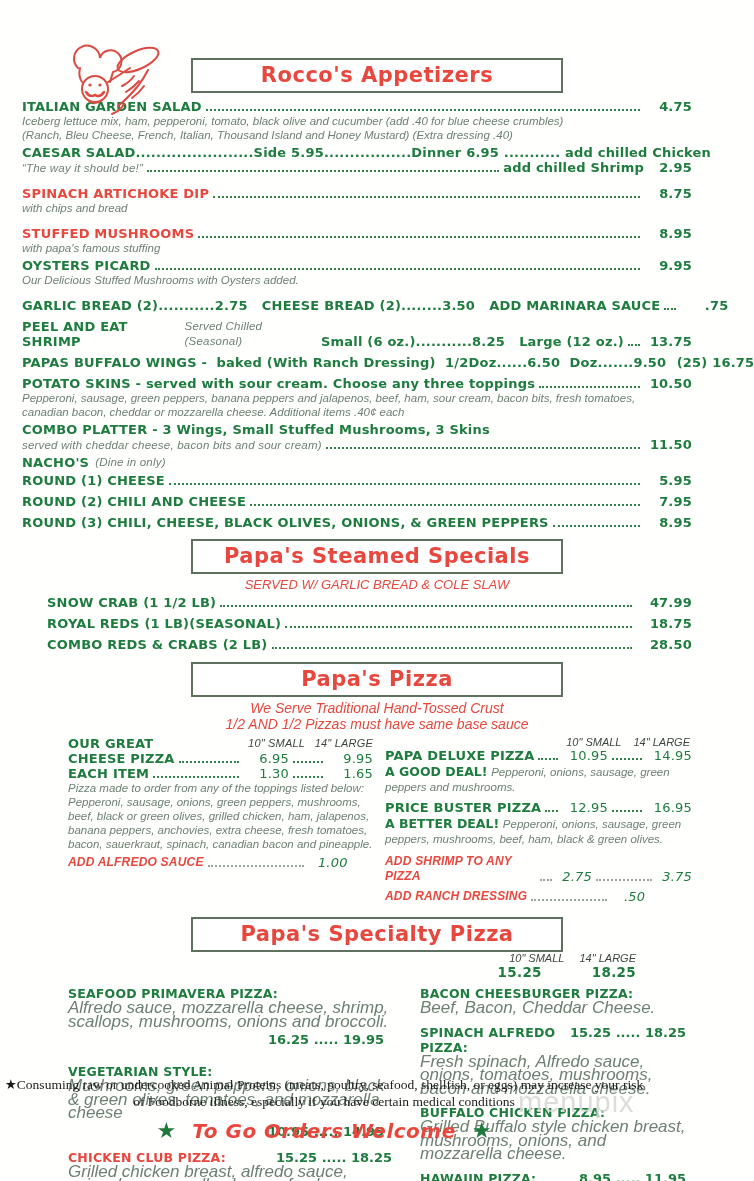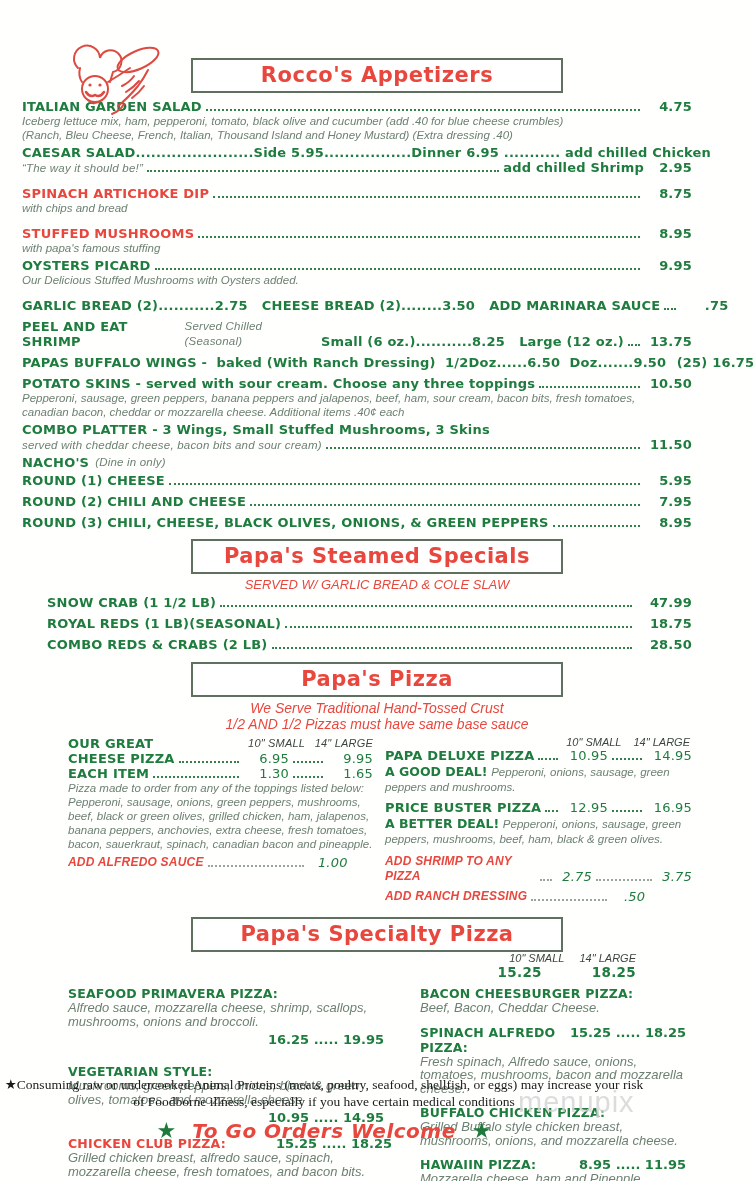--- a/index.html
+++ b/index.html
@@ -68,21 +68,21 @@
   .deal .g{font-size:12.5px;}
   
   .sphead{text-align:right;padding-right:56px;}
   .spbase{color:var(--green);font-weight:bold;font-size:13.5px;letter-spacing:.3px;}
   .scols{display:flex;margin-top:6px;}
   .scolL{flex:0 0 330px;}
   .sgap{flex:0 0 22px;}
   .scolR{flex:1 1 auto;}
   .spitem{margin-bottom:10px;}
   .spname{font-weight:bold;font-size:12.5px;line-height:15px;color:var(--green);letter-spacing:.2px;}
-  .spdesc{font-style:italic;color:var(--descc);font-size:13px;line-height:13.5px;font-family:"Liberation Sans",sans-serif;}
+  .spdesc{font-style:italic;color:var(--descc);font-size:17px;line-height:13.5px;font-family:"Liberation Sans",sans-serif;}
   .spprice{color:var(--green);font-weight:bold;font-size:13px;white-space:pre;}
   .sppricerow{text-align:right;padding-right:14px;margin-top:1px;}
   .spnamerow{display:flex;justify-content:space-between;align-items:baseline;padding-right:6px;}
   
   .footer{position:absolute;left:0;top:1076px;width:648px;text-align:center;}
   .disc{font-family:"Liberation Serif",serif;color:#1a1a1a;font-size:13.5px;line-height:17px;}
   .togo{margin-top:9px;display:flex;justify-content:center;align-items:center;gap:16px;}
   .togotext{color:var(--red);font-weight:bold;font-style:italic;font-size:20px;letter-spacing:.5px;}
   .star{color:#1d7a3c;font-size:22px;line-height:22px;font-style:normal;}
   .watermark{

